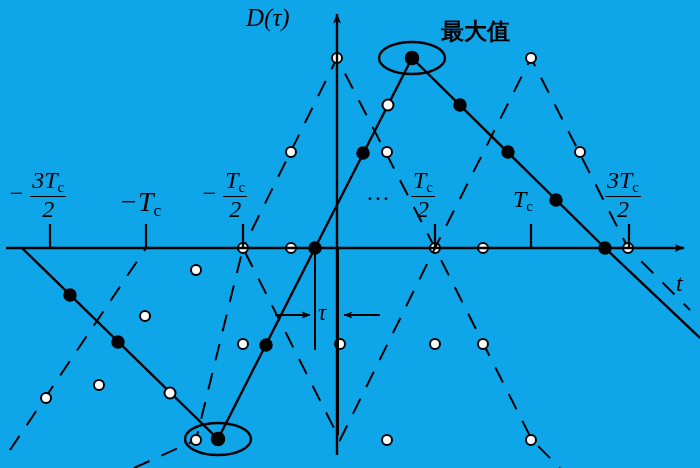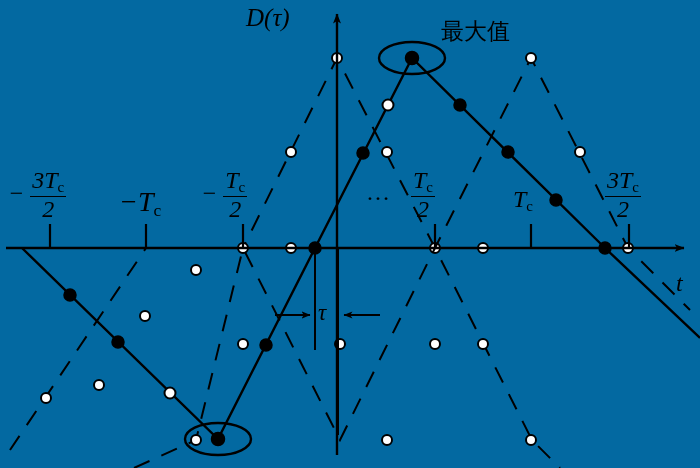--- a/index.html
+++ b/index.html
@@ -1,18 +1,18 @@
 <!DOCTYPE html>
 <html><head>
 <meta charset="utf-8">
 <title>D(tau) discriminator curve</title>
 <style>
   html,body{margin:0;padding:0;background:#ffffff;}
   body{font-family:"Liberation Serif",serif;}
-  #stage{position:relative;width:700px;height:468px;background:#0369a1;overflow:hidden;}
+  #stage{position:relative;width:700px;height:468px;background:#0ea5e9;overflow:hidden;}
   svg#fig{position:absolute;left:0;top:0;width:700px;height:468px;}
   .lbl{position:absolute;color:#000;white-space:nowrap;}
   .mathi{font-family:"Liberation Serif",serif;font-style:italic;}
   .frac{display:inline-block;text-align:center;vertical-align:middle;line-height:1.05;}
   .frac .num{display:block;border-bottom:1.6px solid #000;padding:0 2px;text-align:right;}
   .frac .den{display:block;padding:0 2px;}
   .sub{font-size:0.62em;font-style:normal;vertical-align:-0.28em;}
   .cjk{font-family:"DejaVu Sans",sans-serif;font-style:normal;}
 </style>
 </head>
@@ -148,18 +148,18 @@
     <span>T</span><span class="sub">c</span>
   </div>
 
   <div class="lbl" style="left:605px;top:168px;font-size:24px;">
     <span class="frac mathi">
       <span class="num"><span>3T</span><span class="sub">c</span></span>
       <span class="den">2</span>
     </span>
   </div>
 
-  <div class="lbl cjk" style="left:441px;top:16px;font-size:23px;">最大值</div>
+  <div class="lbl cjk" style="left:441px;top:16px;font-size:23px;font-weight:bold;">最大值</div>
 
 
   <div class="lbl mathi" style="left:318px;top:300px;font-size:23px;">τ</div>
 
 </div>
 
 </body></html>

